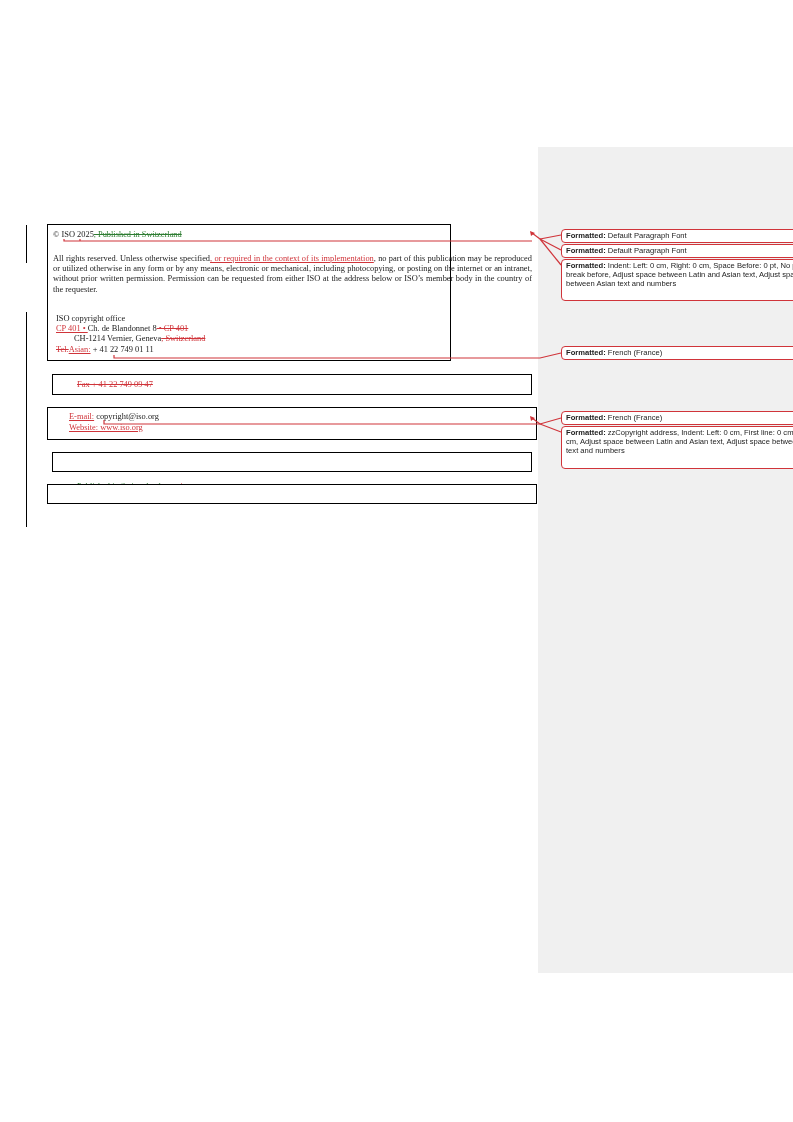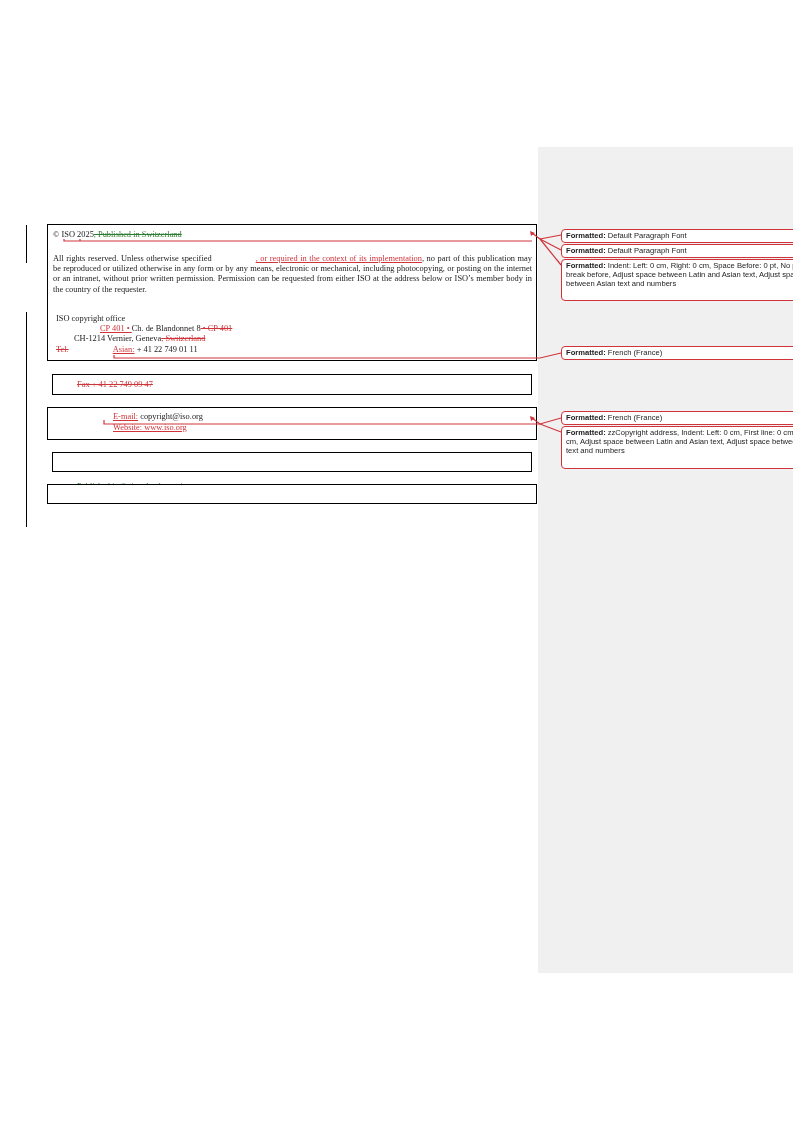--- a/index.html
+++ b/index.html
@@ -15,21 +15,21 @@
     .change-bar { position: absolute; left: 26px; width: 1px; background: #000; }
     .box {
       position: absolute; border: 1px solid #000; box-sizing: border-box; background: #fff;
     }
     .doc-text {
       font-family: "Liberation Serif", "DejaVu Serif", serif;
       font-size: 8.4px; line-height: 10.2px; color: #222;
       position: absolute; white-space: nowrap;
     }
     .para { white-space: normal; text-align: justify; }
-    .ins { color: #d0343a; text-decoration: underline; margin-left: 44px; }
+    .ins { color: #d0343a; text-decoration: underline; }
     .del { color: #d0343a; text-decoration: line-through; }
     .ins-g { color: #2e7d32; text-decoration: underline; }
     .del-g { color: #2e7d32; text-decoration: line-through; }
     .balloon {
       position: absolute; left: 561px; width: 274px;
       border: 1px solid #d0343a; border-radius: 4px; background: #fff;
       box-sizing: border-box; padding: 1px 4px 1px 4px;
       font-family: "Liberation Sans", "DejaVu Sans", sans-serif;
       font-size: 7.6px; line-height: 9px; color: #222;
     }
@@ -37,21 +37,21 @@
     svg.connectors { position: absolute; left: 0; top: 0; pointer-events: none; }
   </style>
 </head>
 <body>
 
 <div class="markup-pane"></div>
 
 <div class="change-bar" style="top:225px;height:38px;"></div>
 <div class="change-bar" style="top:312px;height:215px;"></div>
 
-<div class="box" style="left:47px;top:224px;width:490px;height:137px;">
+<div class="box" style="left:47px;top:224px;width:404px;height:137px;">
   <div class="doc-text" style="left:5px;top:5px;">
     <span>© </span><span>ISO</span><span> </span><span>2025</span><span class="del-g">, Published in Switzerland</span>
   </div>
   <div class="doc-text para" style="left:5px;top:29px;width:479px;">
     <span>All rights reserved. Unless otherwise specified</span><span class="ins">, or required in the context of its implementation</span><span>, no part of this publication may be reproduced or utilized otherwise in any form or by any means, electronic or mechanical, including photocopying, or posting on the internet or an intranet, without prior written permission. Permission can be requested from either ISO at the address below or ISO’s member body in the country of the requester.</span>
   </div>
   <div class="doc-text" style="left:8px;top:89px;">ISO copyright office</div>
   <div class="doc-text" style="left:8px;top:99px;">
     <span class="ins">CP 401 • </span><span>Ch. de Blandonnet 8</span><span class="del"> • CP 401</span>
   </div>

